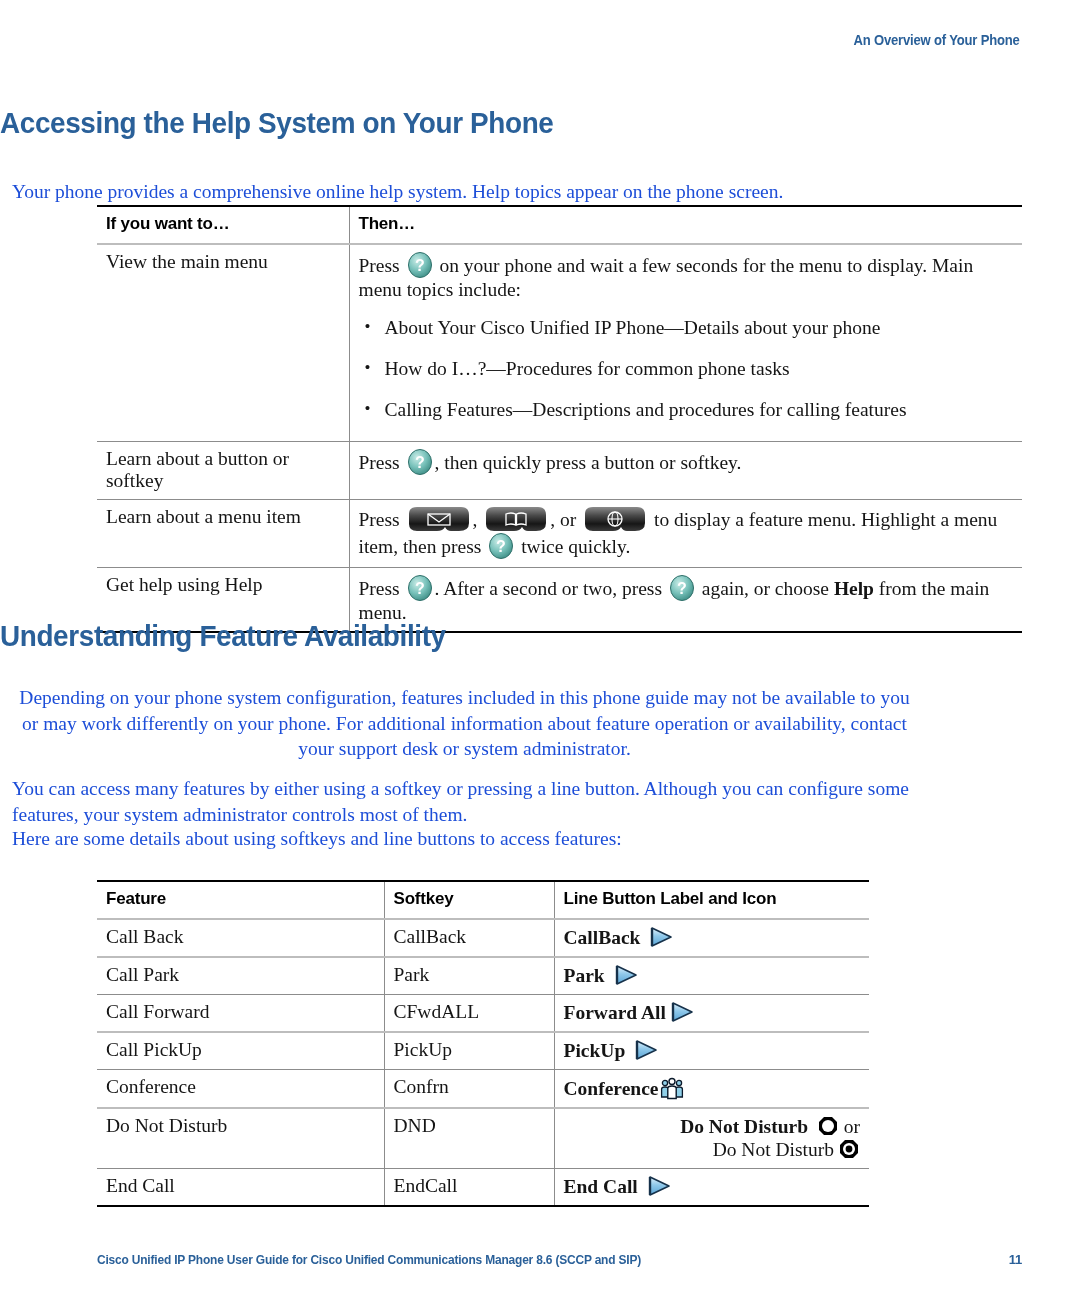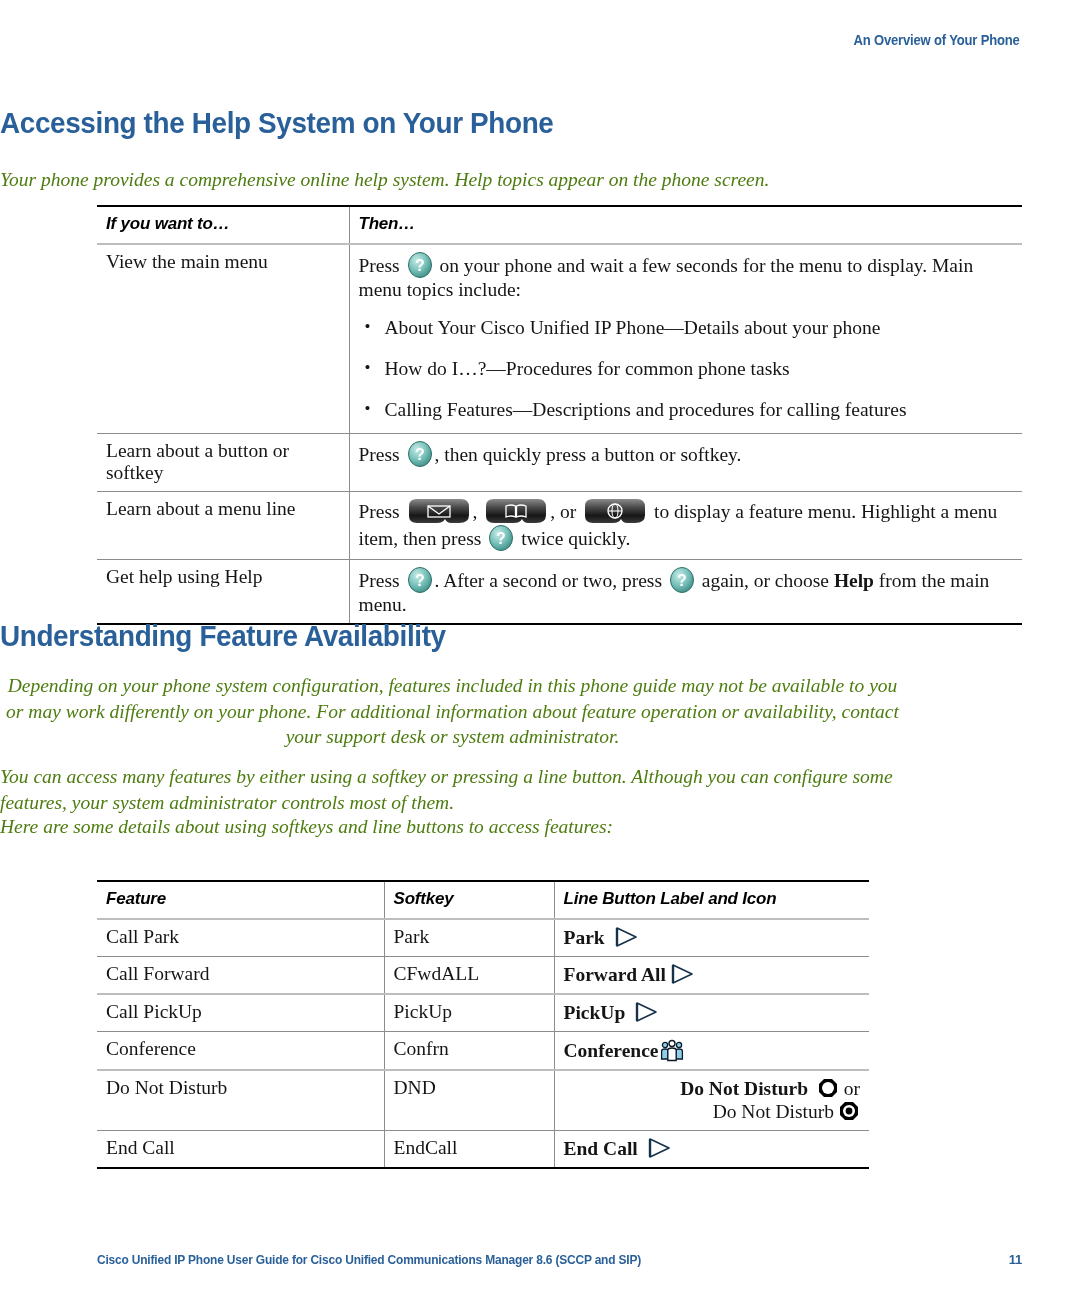--- a/index.html
+++ b/index.html
@@ -38,23 +38,22 @@
     transform:scaleX(0.93);
     transform-origin:left center;
     white-space:nowrap;
   }
   #h-help{ position:absolute; left:0; top:106px; }
   #h-feat{ position:absolute; left:0; top:619px; }
 
   p.body{
     font-size:19.5px;
     line-height:25.5px;
-    margin:0;
-    color:#4d7c0f;
-    font-style:italic;
+    margin:12px;
+    color:#1d4ed8;
   }
   #p-intro{ position:absolute; left:0; top:167px; width:925px;}
   #p-f1{ position:absolute; left:0; top:673px; width:905px;text-align:center;}
   #p-f2{ position:absolute; left:0; top:764px; width:915px;}
   #p-f3{ position:absolute; left:0; top:814px; width:905px;}
 
   
   table.doc{
     position:absolute;
     border-collapse:collapse;
@@ -68,40 +67,40 @@
     text-align:left;
   }
   table.doc thead th{
     font-family:"Liberation Sans", sans-serif;
     font-weight:bold;
     font-size:17px;
     letter-spacing:-0.2px;
     padding-top:7px; padding-bottom:9px;
     color:#000;
   }
-  .rule-top{ border-top:2.5px solid #000;font-style:italic; }
+  .rule-top{ border-top:2.5px solid #000; }
   .rule-head{ border-bottom:2px solid #bdbdbd; }
   .rule-row{ border-bottom:1.4px solid #8c8c8c; }
   .rule-row-lt{ border-bottom:2px solid #bdbdbd; }
   .rule-bot{ border-bottom:2.5px solid #000; }
   .vdiv{ border-left:1.4px solid #8c8c8c; }
 
   
   #t-help{ left:97px; top:205px; width:925px; }
   #t-help col.c1{ width:252px; }
   #t-help col.c2{ width:673px; }
 
   
   #t-feat{ left:97px; top:880px; width:772px; }
   #t-feat col.c1{ width:287px; }
   #t-feat col.c2{ width:170px; }
   #t-feat col.c3{ width:315px; }
 
   ul.menulist{
-    margin:14px 0 4px 0;
+    margin:14px 0 12px 0;
     padding:0 0 0 26px;
     list-style:none;
   }
   ul.menulist li{
     position:relative;
     line-height:25px;
     margin-bottom:16px;
   }
   ul.menulist li:last-child{ margin-bottom:2px; }
   ul.menulist li:before{
@@ -202,21 +201,21 @@
           <span class="ico ico-help">
             <svg viewBox="0 0 28 28" width="28" height="28">
               <ellipse cx="14" cy="14" rx="11.5" ry="12.5" fill="url(#hg1)" stroke="#2e6f69" stroke-width="1"></ellipse>
               <text x="14" y="20" text-anchor="middle" font-family="Liberation Sans, sans-serif" font-size="16" font-weight="bold" fill="#ffffff">?</text>
             </svg>
           </span><span>, then quickly press a button or softkey.</span>
         </td>
       </tr>
 
       <tr>
-        <td class="rule-row">Learn about a menu line</td>
+        <td class="rule-row">Learn about a menu item</td>
         <td class="rule-row vdiv">
           <span>Press</span>
           <span class="ico ico-btn">
             <svg viewBox="0 0 64 26" width="64" height="26">
               <defs>
                 <linearGradient id="btg" x1="0" y1="0" x2="0" y2="1">
                   <stop offset="0%" stop-color="#8b8b8b"></stop>
                   <stop offset="35%" stop-color="#4a4a4a"></stop>
                   <stop offset="70%" stop-color="#161616"></stop>
                   <stop offset="100%" stop-color="#3b3b3b"></stop>
@@ -291,20 +290,40 @@
       </colgroup>
     <thead>
       <tr>
         <th class="rule-top rule-head">Feature</th>
         <th class="rule-top rule-head vdiv">Softkey</th>
         <th class="rule-top rule-head vdiv">Line Button Label and Icon</th>
       </tr>
     </thead>
     <tbody>
 
+      <tr>
+        <td class="rule-row-lt">Call Back</td>
+        <td class="rule-row-lt vdiv">CallBack</td>
+        <td class="rule-row-lt vdiv">
+          <span class="lbl">CallBack</span>
+          <span class="ico ico-arrow">
+            <svg viewBox="0 0 26 22" width="26" height="22">
+              <defs>
+                <linearGradient id="arg" x1="0" y1="0" x2="0" y2="1">
+                  <stop offset="0%" stop-color="#dff0fb"></stop>
+                  <stop offset="45%" stop-color="#8fc8ea"></stop>
+                  <stop offset="100%" stop-color="#5aa5d6"></stop>
+                </linearGradient>
+              </defs>
+              <path d="M4 2 L4 20 L23 11 Z" fill="url(#arg)" stroke="#16314a" stroke-width="1.6" stroke-linejoin="round"></path>
+              <path d="M4 2 L4 20" stroke="#16314a" stroke-width="2.4"></path>
+            </svg>
+          </span>
+        </td>
+      </tr>
 
       <tr>
         <td class="rule-row">Call Park</td>
         <td class="rule-row vdiv">Park</td>
         <td class="rule-row vdiv">
           <span class="lbl">Park</span>
           <span class="ico ico-arrow">
             <svg viewBox="0 0 26 22" width="26" height="22">
               <path d="M4 2 L4 20 L23 11 Z" fill="url(#arg)" stroke="#16314a" stroke-width="1.6" stroke-linejoin="round"></path>
               <path d="M4 2 L4 20" stroke="#16314a" stroke-width="2.4"></path>

